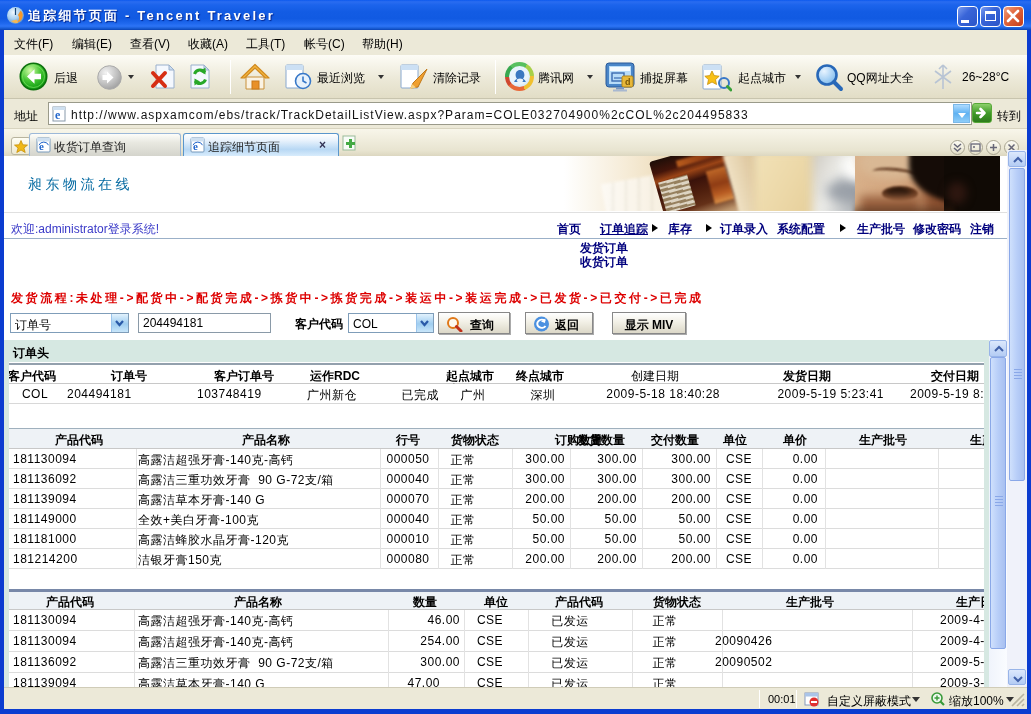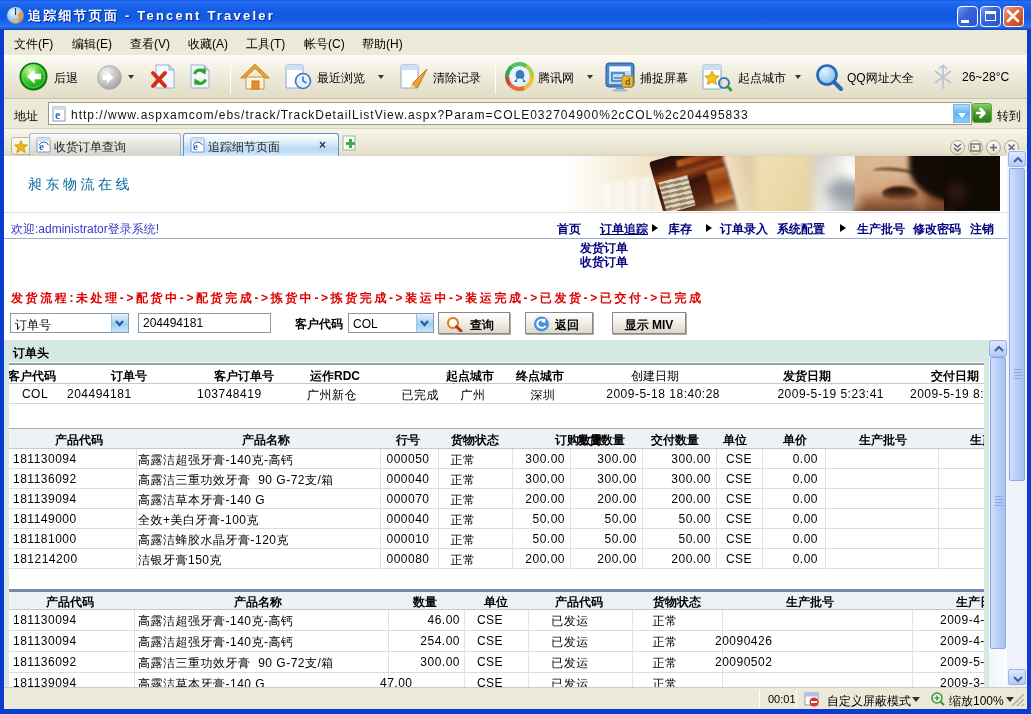--- a/index.html
+++ b/index.html
@@ -593,21 +593,21 @@
   <div class="trow" style="top:333px;height:21px;border-bottom:1px solid #dcdcdc">
         <i style="position:absolute;left:130px;top:0;width:1px;height:21px;background:#e2e2e2"></i>
         <i style="position:absolute;left:384px;top:0;width:1px;height:21px;background:#e2e2e2"></i>
         <i style="position:absolute;left:460px;top:0;width:1px;height:21px;background:#e2e2e2"></i>
         <i style="position:absolute;left:524px;top:0;width:1px;height:21px;background:#e2e2e2"></i>
         <i style="position:absolute;left:628px;top:0;width:1px;height:21px;background:#e2e2e2"></i>
         <i style="position:absolute;left:718px;top:0;width:1px;height:21px;background:#e2e2e2"></i>
         <i style="position:absolute;left:908px;top:0;width:1px;height:21px;background:#e2e2e2"></i>
         <span class="c" style="top:3px;left:9px;">181139094</span>
         <span class="c" style="top:3px;left:134px;">高露洁草本牙膏-140 G</span>
-        <span class="c" style="top:3px;left:376px;width:80px;">47.00</span>
+        <span class="c" style="top:3px;left:356px;width:80px;text-align:right;">47.00</span>
         <span class="c" style="top:3px;left:464px;width:44px;text-align:center;">CSE</span>
         <span class="c" style="top:3px;left:531px;width:70px;text-align:center;">已发运</span>
         <span class="c" style="top:3px;left:631px;width:60px;text-align:center;">正常</span>
         <span class="c" style="top:3px;left:711px;"></span>
         <span class="c" style="top:3px;left:936px;">2009-3-31 0:00</span>
       </div>
   </div>
   <div class="abs" id="innersb">
     <div class="sbarrow" style="top:0;height:17px">
         <svg width="16" height="15" style="position:absolute;left:1px;top:1px">

